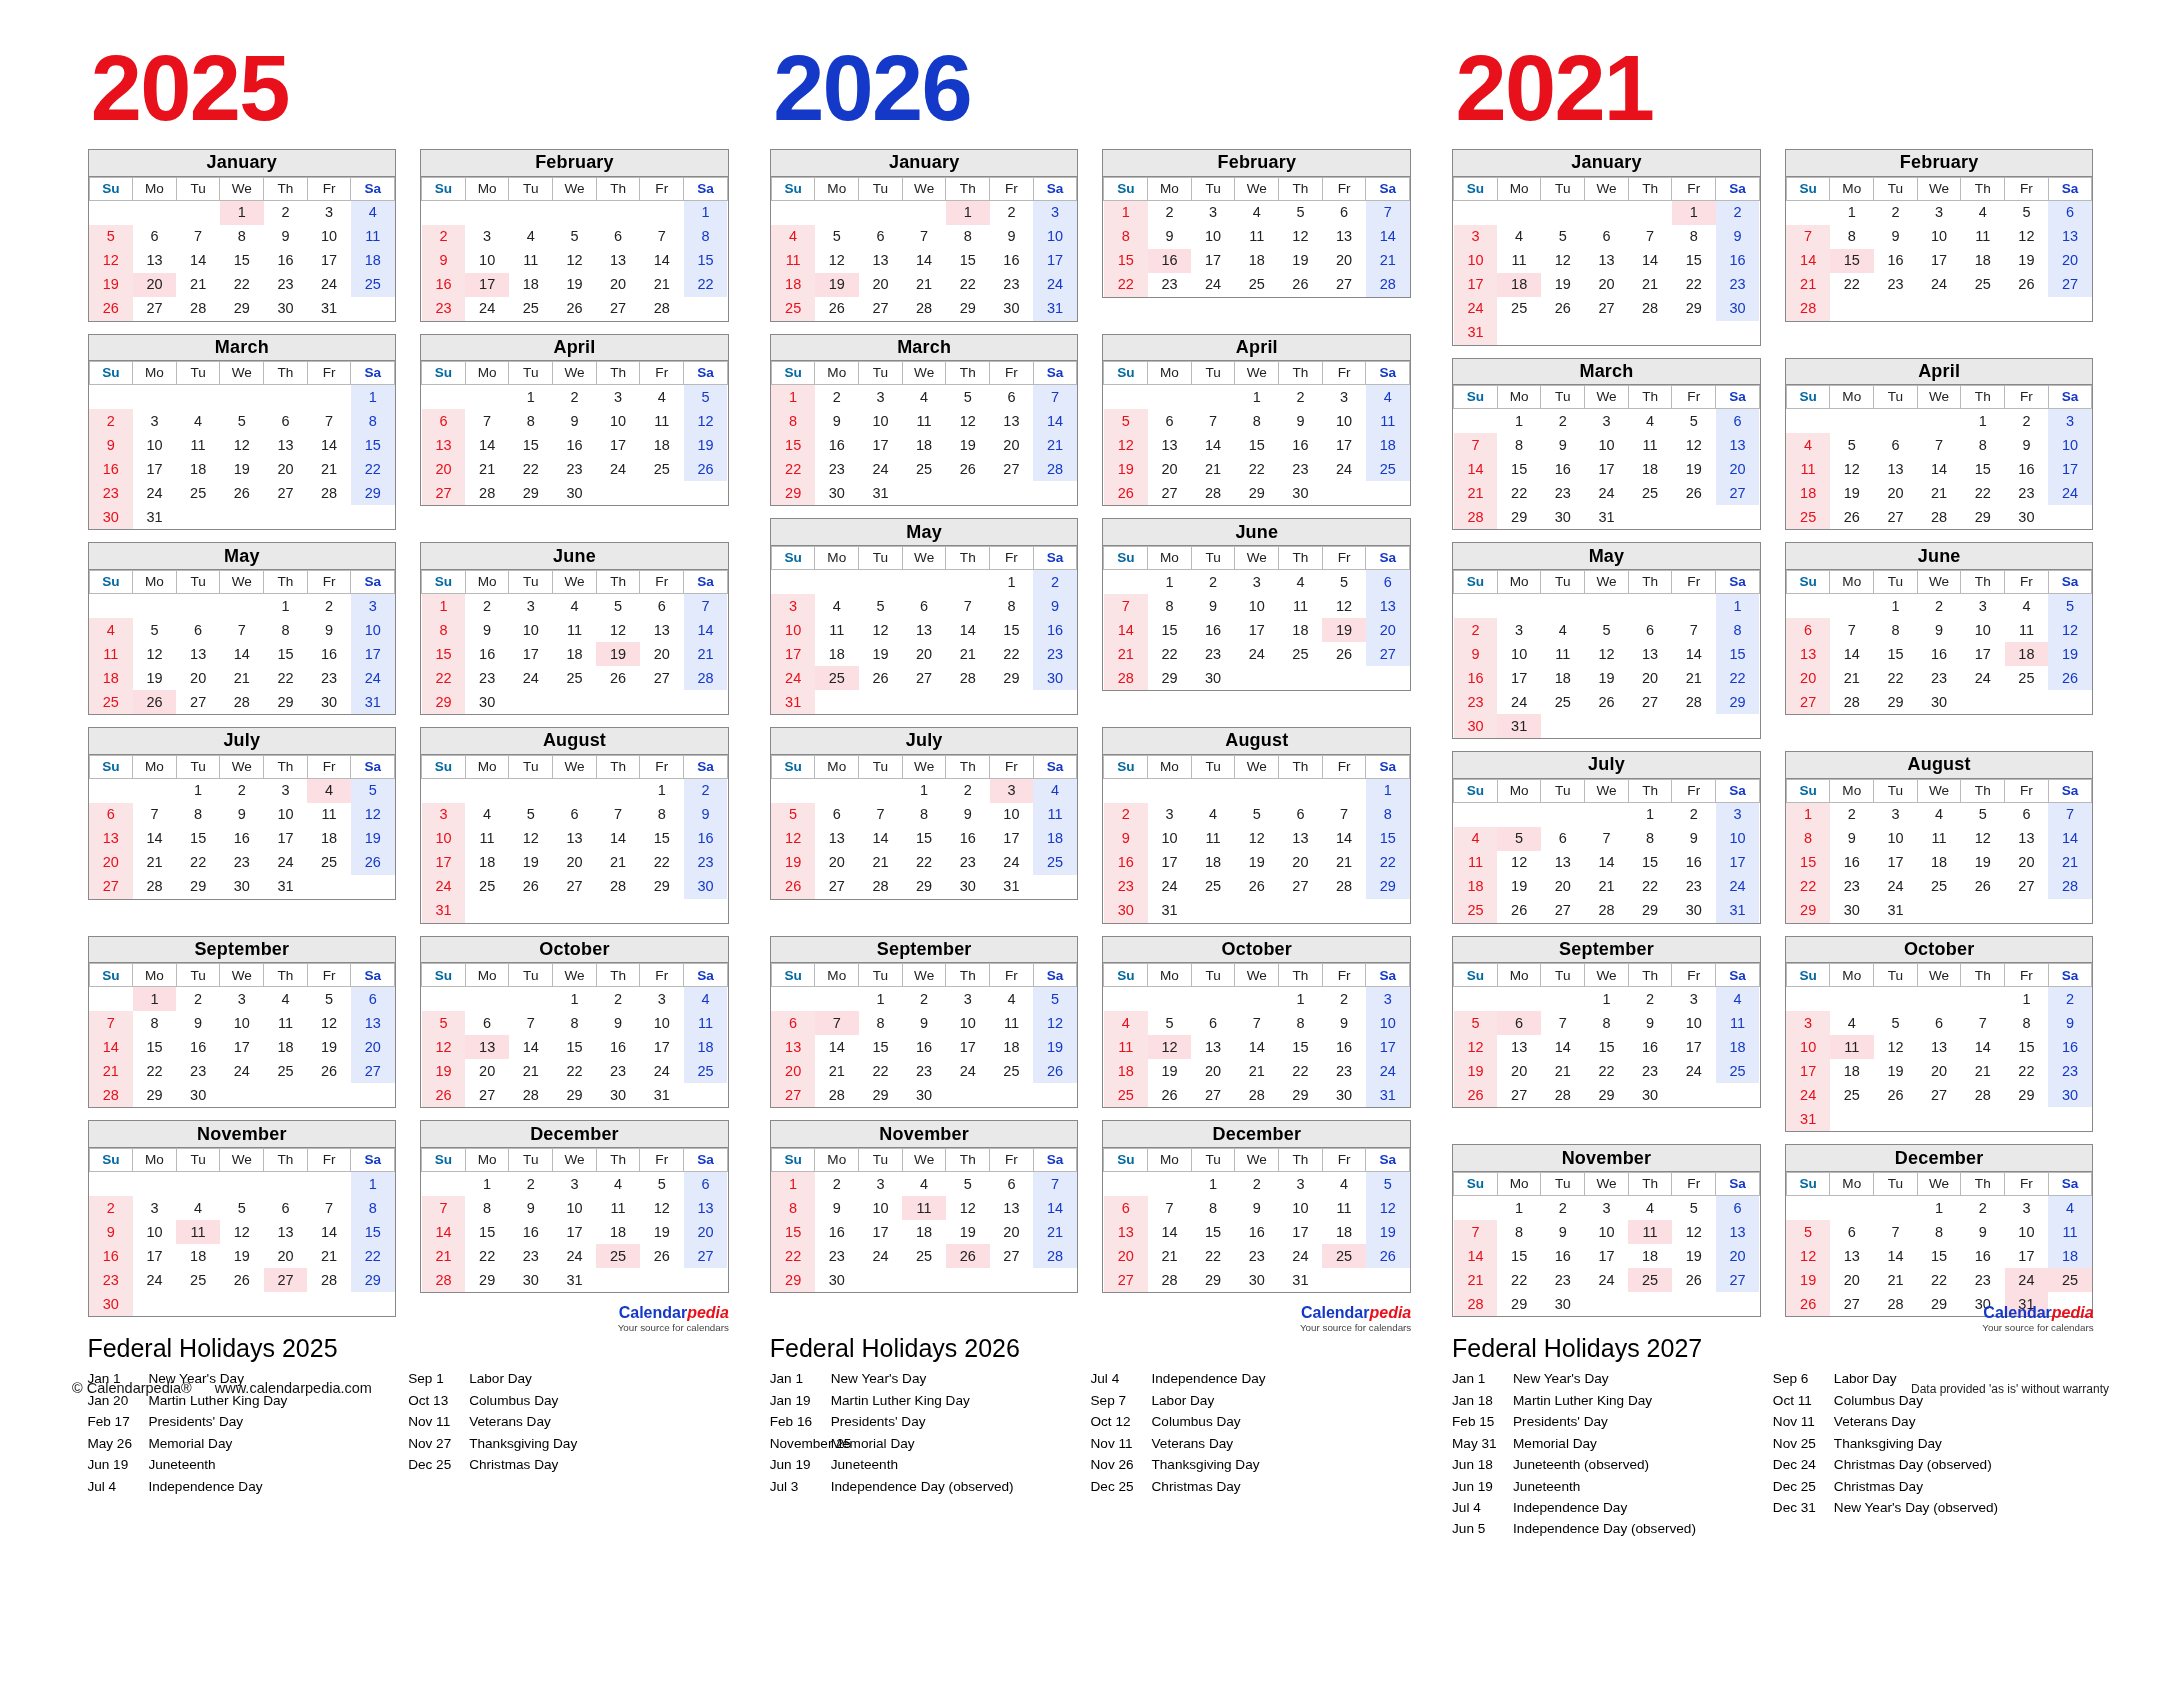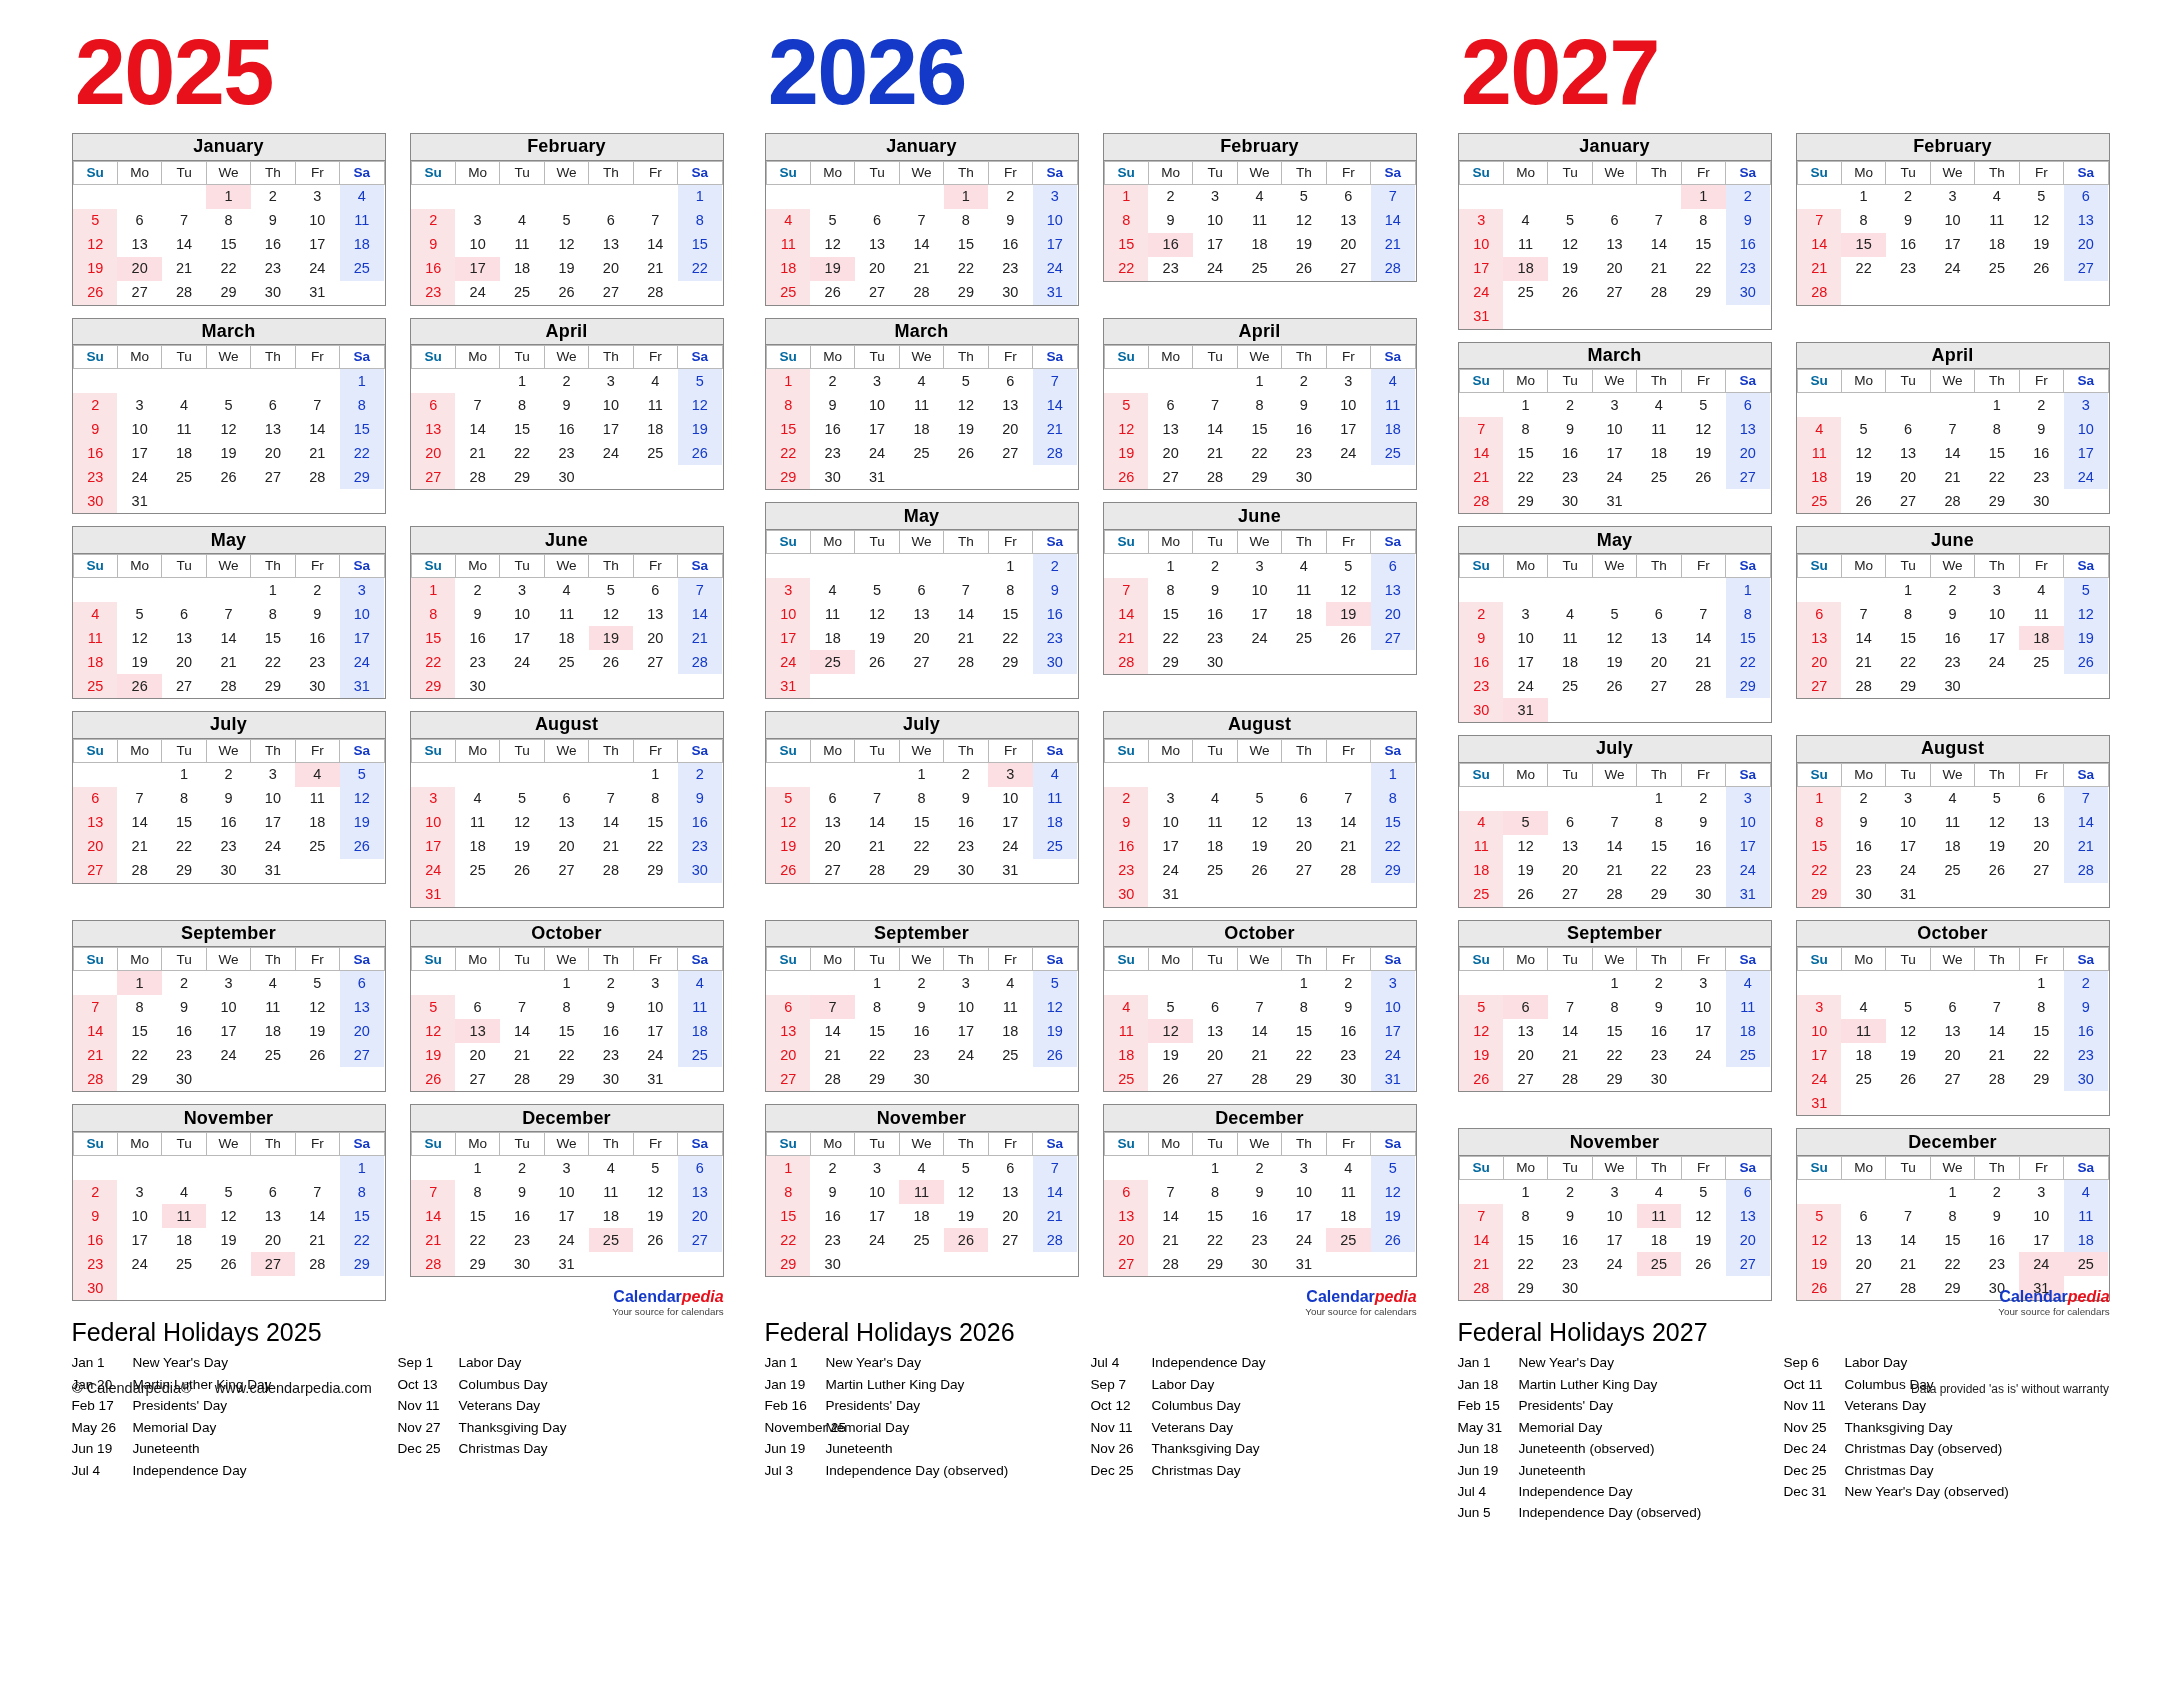--- a/index.html
+++ b/index.html
@@ -11,21 +11,21 @@
     width: 2181px;
     height: 1693px;
     font-family: "Liberation Sans", sans-serif;
     color: #000;
     overflow: hidden;
   }
   .page {
     width: 2181px;
     height: 1411px;
     position: relative;
-    padding: 0;
+    padding: 16px;
     box-sizing: border-box;
   }
   .years-row {
     display: flex;
     padding: 25.6px 51px 0 51px;
     box-sizing: border-box;
   }
   .year-col {
     flex: 1 1 0;
     box-sizing: border-box;
@@ -1775,21 +1775,21 @@
                     <td class="empty">&nbsp;</td>
                     <td class="empty">&nbsp;</td>
                   </tr>
                 </tbody>
               </table>
             </div>
           </div>
         </div>
     </div>
     <div class="year-col">
-      <div class="year-title year-2027">2027</div>
+      <div class="year-title year-2027">2021</div>
       <div class="months-grid">
           <div class="month-cell">
             <div class="month-box">
               <div class="month-name">January</div>
               <table class="cal">
                 <thead>
                   <tr>
                     <th class="su">Su</th>
                     <th class="wd">Mo</th>
                     <th class="wd">Tu</th>

